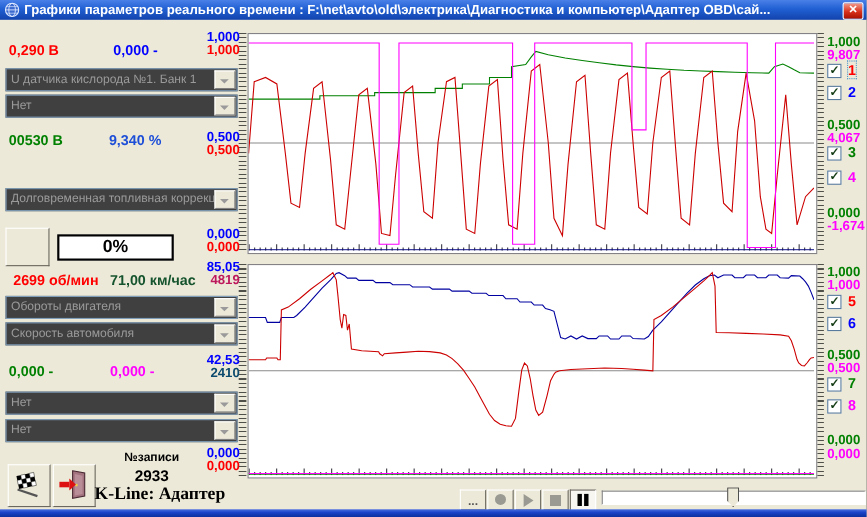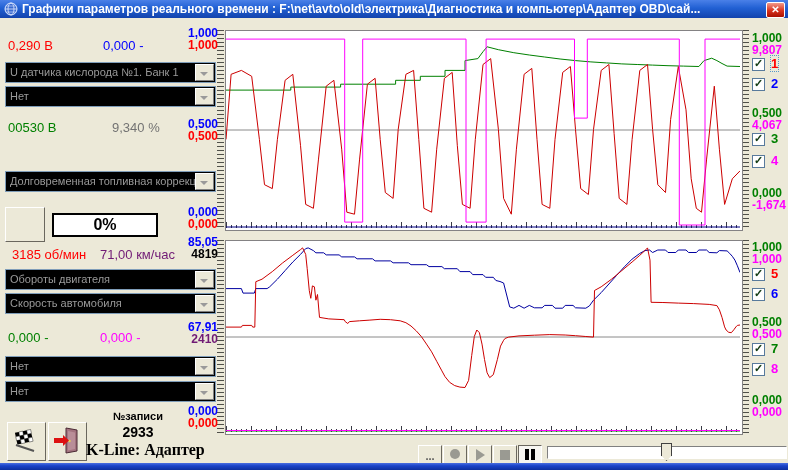--- a/index.html
+++ b/index.html
@@ -8,22 +8,22 @@
   
   #titlebar{position:absolute;left:0;top:0;width:788px;height:18px;
     background:linear-gradient(180deg,#4a80e8 0%,#2160d3 45%,#1243ad 100%);}
   #title-text{position:absolute;left:22px;top:2px;color:#fff;font-size:12px;font-weight:bold;
     white-space:nowrap;width:740px;overflow:hidden;}
   #close-btn{position:absolute;right:3px;top:2px;width:17px;height:14px;
     background:linear-gradient(180deg,#f29a8a 0%,#d8311c 55%,#a81000 100%);
     border:1px solid #fff;border-radius:2px;color:#fff;font-size:10px;font-weight:bold;
     text-align:center;line-height:13px;cursor:default;}
   
-  .val{position:absolute;font-size:13px;font-weight:normal;white-space:nowrap;}
-  .combo{position:absolute;left:5px;width:211px;height:21px;background:#000000;
+  .val{position:absolute;font-size:13px;font-weight:bold;white-space:nowrap;}
+  .combo{position:absolute;left:5px;width:211px;height:21px;background:#404040;
     border:1px solid #7F9DB9;box-sizing:border-box;}
   .combo .txt{position:absolute;left:4px;top:3px;right:20px;font-size:11px;color:#9a9a9a;
     white-space:nowrap;overflow:hidden;}
   .combo .btn{position:absolute;right:1px;top:1px;bottom:1px;width:17px;background:#ECE9D8;
     border:1px solid;border-color:#fff #808080 #808080 #fff;}
   .combo .arr{position:absolute;left:4px;top:7px;width:0;height:0;
     border-left:4px solid transparent;border-right:4px solid transparent;border-top:4px solid #9a9a9a;}
   .axl{position:absolute;left:180px;width:38px;text-align:right;font-size:12px;font-weight:bold;}
   .axr{position:absolute;left:752px;width:40px;font-size:12px;font-weight:bold;}
   .plot{position:absolute;left:225px;width:516px;background:#fff;border:1px solid #848284;}
@@ -83,33 +83,33 @@
       </div>
   </div>
   <div class="combo" style="top:86px">
     <span class="txt">Нет</span>
     <div class="btn">
         <div class="arr"></div>
       </div>
   </div>
 
   <span class="val" style="left: 8px; top: 120px; color: rgb(0, 128, 0);">00530 В</span>
-  <span class="val" style="left: 112px; top: 120px; color: #737373;">9,340 %</span>
+  <span class="val" style="left: 99px; top: 120px; color: #1d4ed8;">9,340 %</span>
   <div class="combo" style="top:171px">
     <span class="txt">Долговременная топливная коррекция</span>
     <div class="btn">
         <div class="arr"></div>
       </div>
   </div>
 
   <div class="raised" style="position:absolute;left:5px;top:207px;width:38px;height:33px"></div>
   <div id="pct-box">0%</div>
 
-  <span class="val" style="left: 12px; top: 247px; color: rgb(255, 0, 0);">3185 об/мин</span>
-  <span class="val" style="left: 100px; top: 247px; color: #701a75;">71,00 км/час</span>
+  <span class="val" style="left: 12px; top: 247px; color: rgb(255, 0, 0);">2699 об/мин</span>
+  <span class="val" style="left: 100px; top: 247px; color: #14532d;">71,00 км/час</span>
   <div class="combo" style="top:293px">
     <span class="txt">Скорость автомобиля</span>
     <div class="btn">
         <div class="arr"></div>
       </div>
   </div>
   <div class="combo" style="top:269px">
     <span class="txt">Обороты двигателя</span>
     <div class="btn">
         <div class="arr"></div>
@@ -164,23 +164,23 @@
   <div id="kline">K-Line: Адаптер</div>
 
   <span class="axl" style="top: 26px; color: rgb(0, 0, 255);">1,000</span>
   <span class="axl" style="top: 38px; color: rgb(255, 0, 0);">1,000</span>
   <span class="axl" style="top: 117px; color: rgb(0, 0, 255);">0,500</span>
   <span class="axl" style="top: 129px; color: rgb(255, 0, 0);">0,500</span>
   <span class="axl" style="top: 205px; color: rgb(0, 0, 255);">0,000</span>
   <span class="axl" style="top: 217px; color: rgb(255, 0, 0);">0,000</span>
 
   <span class="axl" style="top: 235px; color: rgb(0, 0, 255);">85,05</span>
-  <span class="axl" style="top: 247px; color: #000000;">4819</span>
-  <span class="axl" style="top: 320px; color: rgb(0, 0, 255);">67,91</span>
-  <span class="axl" style="top: 332px; color: #701a75;">2410</span>
+  <span class="axl" style="top: 247px; color: #be185d;">4819</span>
+  <span class="axl" style="top: 320px; color: rgb(0, 0, 255);">42,53</span>
+  <span class="axl" style="top: 332px; color: #0c4a6e;">2410</span>
   <span class="axl" style="top: 404px; color: rgb(0, 0, 255);">0,000</span>
   <span class="axl" style="top: 416px; color: rgb(255, 0, 0);">0,000</span>
 
   <div class="ruler" style="left:217px;top:30px;height:199px"></div>
   <div class="ruler" style="left:742px;top:30px;height:199px"></div>
   <div class="ruler" style="left:217px;top:240px;height:193px"></div>
   <div class="ruler" style="left:742px;top:240px;height:193px"></div>
 
   <div class="plot" style="top:30px;height:199px">
     <svg id="chart-svg-1" width="514" height="197">

